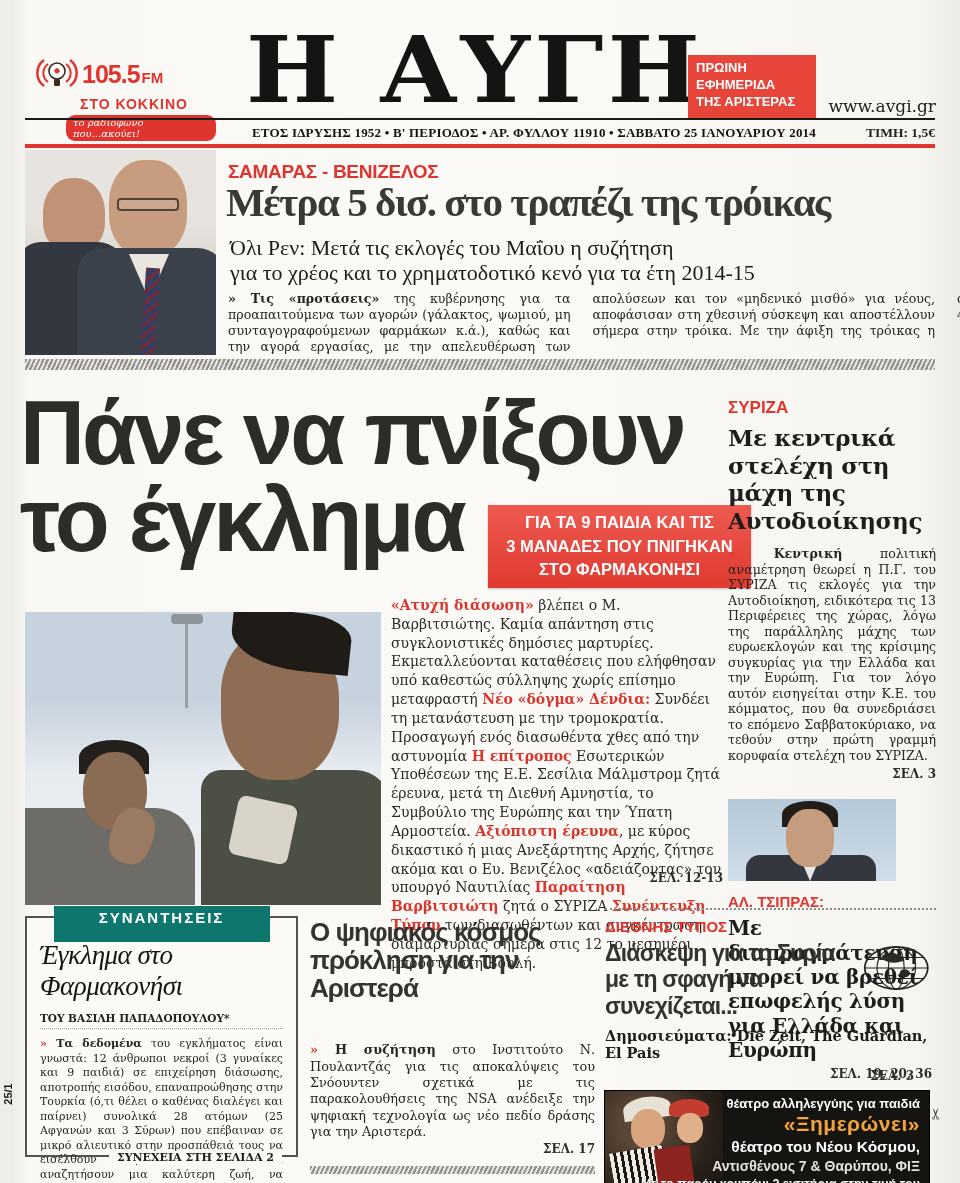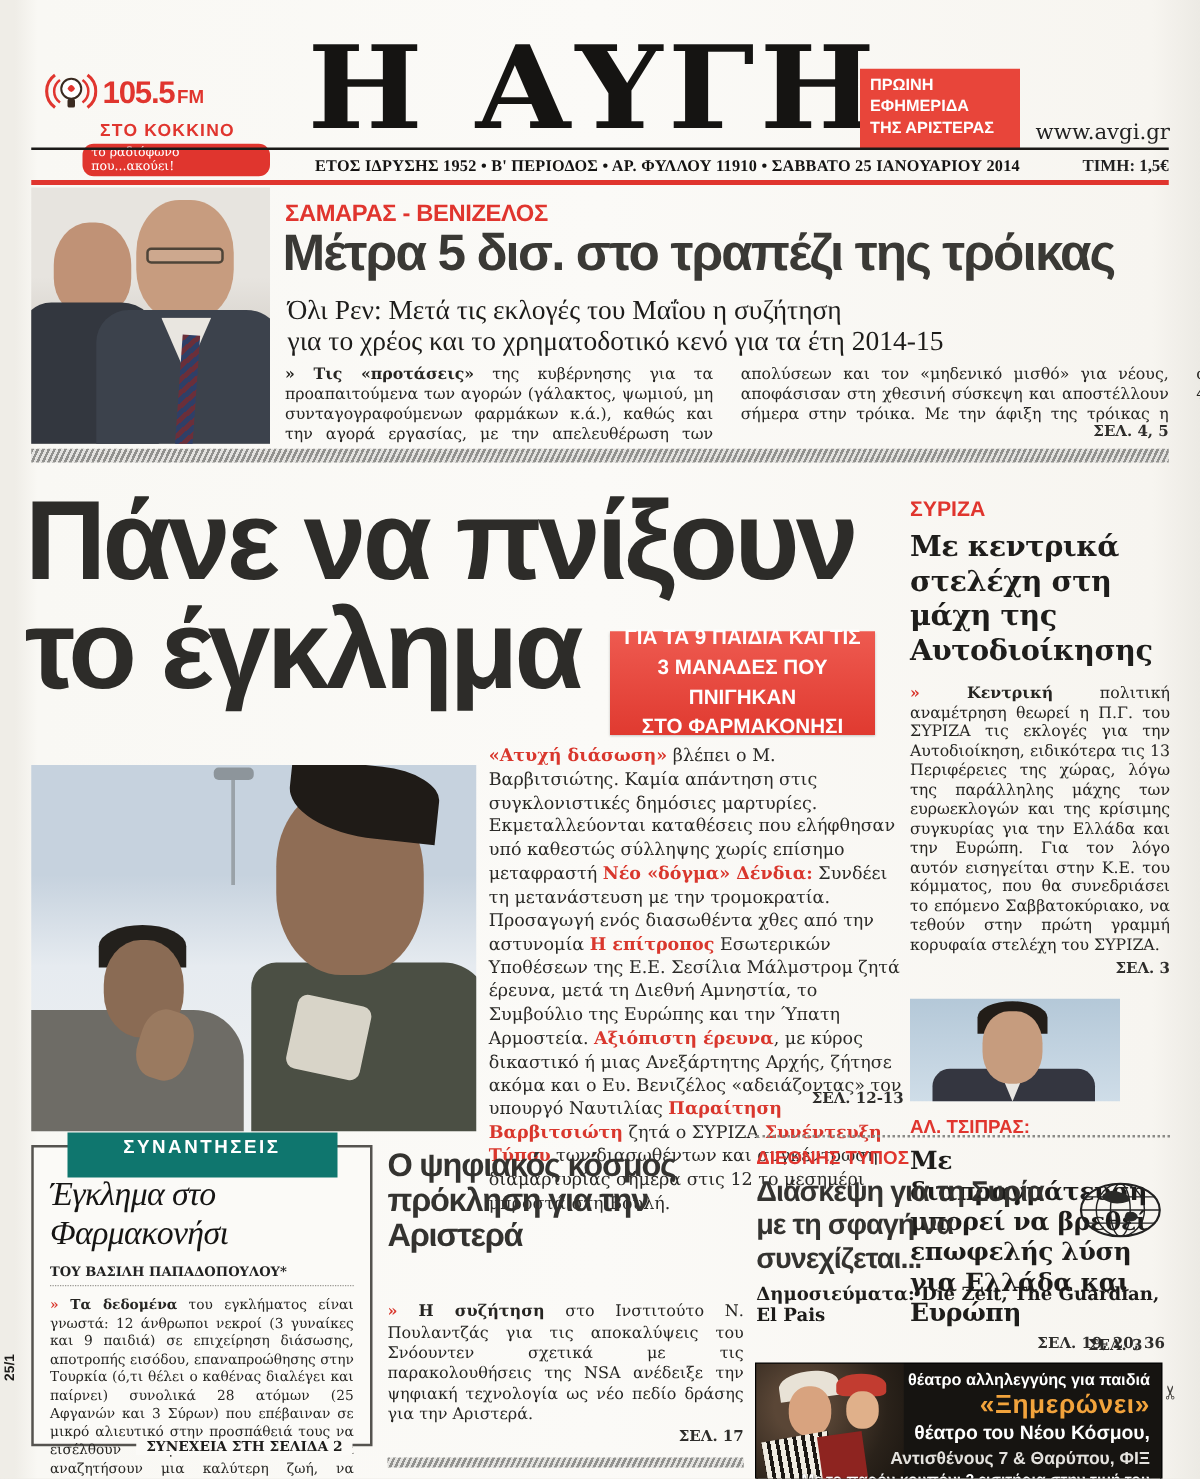--- a/index.html
+++ b/index.html
@@ -15,21 +15,21 @@
   .pgref { font-family:"DejaVu Serif",serif; font-weight:bold; font-size:12px; color:#2e2d2b; }
   .hatch { background:repeating-linear-gradient(115deg,#91918e 0 2px,#e4e3e0 2px 4px); }
   .dotted-top { border-top:2px dotted #8a8a86; }
 
   
   #radio { left:36px; top:52px; width:180px; }
   #radio .row { display:flex; align-items:center; gap:4px; }
   #radio .freq { color:#e0352e; font-weight:bold; font-size:25px; letter-spacing:-1px; }
   #radio .fm   { color:#e0352e; font-weight:bold; font-size:15px; margin-left:2px; }
   #radio .station { color:#e0352e; font-weight:bold; font-size:14px; letter-spacing:1px; margin:0 0 3px 44px; }
-  #radio .pill { background:#e0352e; color:#fff; font-size:10px;
+  #radio .pill { background:#e0352e; color:#fff; font-style:italic; font-size:10px;
                  border-radius:9px; padding:2px 7px; display:inline-block; margin-left:30px;
                  font-family:"DejaVu Serif",serif; }
   #masthead { left:246px; top:24px; font-family:"DejaVu Serif",serif; font-weight:bold;
               font-size:92px; line-height:1; color:#151412; letter-spacing:4px;
               transform:scaleX(1.06); transform-origin:left top; }
   #slogan-box { left:688px; top:55px; width:128px; height:64px; background:#e8453a;
                 color:#fff; font-weight:bold; font-size:13px; line-height:1.3; padding:5px 8px; }
   #website { left:820px; top:96px; width:116px; text-align:right; font-family:"DejaVu Serif",serif;
              font-size:17px; color:#222; }
   #rule-black { left:25px; top:118px; width:910px; height:2px; background:#1b1a18; }
@@ -51,33 +51,33 @@
   #ts-photo .gl { position:absolute; left:92px; top:48px; width:62px; height:13px;
                   border:2px solid #4e4438; border-radius:4px; background:rgba(255,255,255,.12); }
   #ts-photo .b2 { position:absolute; left:52px; top:98px; width:150px; height:118px; background:#3c424c;
                   border-radius:26px 30px 0 0; }
   #ts-photo .tie{ position:absolute; left:118px; top:118px; width:14px; height:90px;
                   background:repeating-linear-gradient(135deg,#6a2f3a 0 4px,#2f3f67 4px 8px); transform:rotate(4deg); }
   #ts-photo .sh { position:absolute; left:104px; top:104px; width:40px; height:46px; background:#e9e6e0;
                   clip-path:polygon(0 0,100% 0,50% 100%); }
   #ts-kicker { left:228px; top:161px; font-size:19px; font-weight:bold; color:#e0352e; letter-spacing:-.3px; }
   #ts-headline { left:226px; top:182px; width:710px; font-size:41px; font-weight:bold; color:#3a3935;
-                 letter-spacing:-1.5px; line-height:1; }
+                 letter-spacing:-1.5px; line-height:1;font-family:Liberation Serif, serif; }
   #ts-subhead { left:230px; top:236px; width:700px; font-family:"Liberation Serif",serif;
                 font-size:22px; line-height:1.13; color:#1d1c1a; }
   #ts-lead { left:228px; top:291px; width:707px; height:66px; column-count:2; column-gap:22px;
              font-family:"DejaVu Serif",serif; font-size:12.6px; line-height:1.27; text-align:justify;
              color:#262522; }
   #ts-pgref { left:228px; top:338px; width:707px; text-align:right; }
   #divider1 { left:25px; top:359px; width:910px; height:11px; }
 
   
   #ms-h1 { left:20px; top:390px; font-size:90px; font-weight:bold; color:#2d2c29;
            letter-spacing:-3px; line-height:.97; }
-  #ms-redbox { left:488px; top:505px; width:212px; height:83px; background:linear-gradient(180deg,#ee5a50,#e03a30);
+  #ms-redbox { left:488px; top:505px; width:263px; height:83px; background:linear-gradient(180deg,#ee5a50,#e03a30);
                color:#fff; font-weight:bold; font-size:16.5px; line-height:1.45; text-align:center;
                display:flex; flex-direction:column; justify-content:center; box-shadow:0 1px 2px rgba(0,0,0,.25); }
   #ms-photo { left:25px; top:612px; width:356px; height:293px; overflow:hidden;
               background:linear-gradient(180deg,#c6d2de 0 30%,#e6ebf0 55%,#eff1f2 100%); }
   #ms-photo .pole { position:absolute; left:160px; top:6px; width:3px; height:90px; background:#9aa2a8; }
   #ms-photo .lamp { position:absolute; left:146px; top:2px; width:32px; height:10px; background:#8d959b; border-radius:4px; }
   #ms-photo .m1h { position:absolute; left:58px; top:140px; width:64px; height:78px; background:#8a6b54; border-radius:46%; }
   #ms-photo .m1hair { position:absolute; left:54px; top:128px; width:70px; height:34px; background:#23201c; border-radius:50% 50% 0 0; }
   #ms-photo .m1b { position:absolute; left:-30px; top:196px; width:200px; height:120px; background:#6e6c66; border-radius:30px 40px 0 0; }
   #ms-photo .hand { position:absolute; left:86px; top:196px; width:42px; height:56px; background:#9a7a60; border-radius:40%; transform:rotate(18deg); }
@@ -213,21 +213,20 @@
     <div class="tie"></div>
     <div class="gl"></div>
   </div>
   <div class="abs" id="ts-kicker">ΣΑΜΑΡΑΣ - ΒΕΝΙΖΕΛΟΣ</div>
   <div class="abs" id="ts-headline">Μέτρα 5 δισ. στο τραπέζι της τρόικας</div>
   <div class="abs" id="ts-subhead">
     <div>Όλι Ρεν: Μετά τις εκλογές του Μαΐου η συζήτηση</div>
     <div>για το χρέος και το χρηματοδοτικό κενό για τα έτη 2014-15</div>
   </div>
   <div class="abs" id="ts-lead"><b>»</b><b> Τις «προτάσεις»</b><span> της κυβέρνησης για τα προαπαιτούμενα των αγορών (γάλακτος, ψωμιού, μη συνταγογραφούμενων φαρμάκων κ.ά.), καθώς και την αγορά εργασίας, με την απελευθέρωση των απολύσεων και τον «μηδενικό μισθό» για νέους, αποφάσισαν στη χθεσινή σύσκεψη και αποστέλλουν σήμερα στην τρόικα. Με την άφιξη της τρόικας η συζήτηση για το δημοσιονομικό κενό 2014-15, ύψους 4,4-5,5 δισ. ευρώ.</span></div>
-  <div class="abs pgref" id="ts-pgref">ΣΕΛ. 4, 5</div>
   <div class="abs hatch" id="divider1"></div>
 
   <div class="abs" id="ms-h1">
     <div>Πάνε να πνίξουν</div>
     <div>το έγκλημα</div>
   </div>
   <div class="abs" id="ms-redbox">
     <div>ΓΙΑ ΤΑ 9 ΠΑΙΔΙΑ ΚΑΙ ΤΙΣ</div>
     <div>3 ΜΑΝΑΔΕΣ ΠΟΥ ΠΝΙΓΗΚΑΝ</div>
     <div>ΣΤΟ ΦΑΡΜΑΚΟΝΗΣΙ</div>

